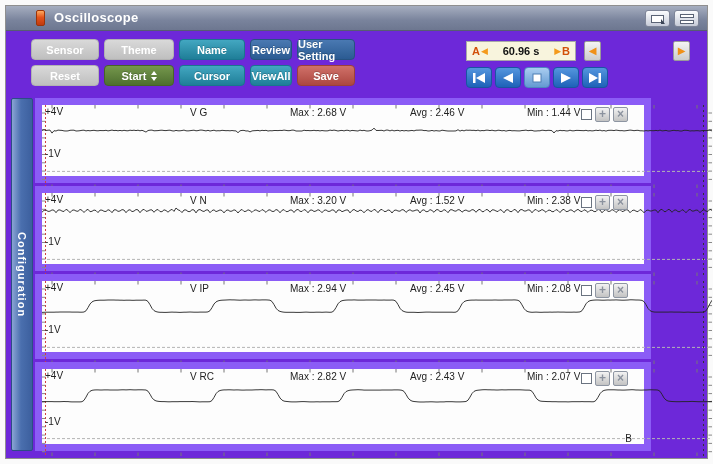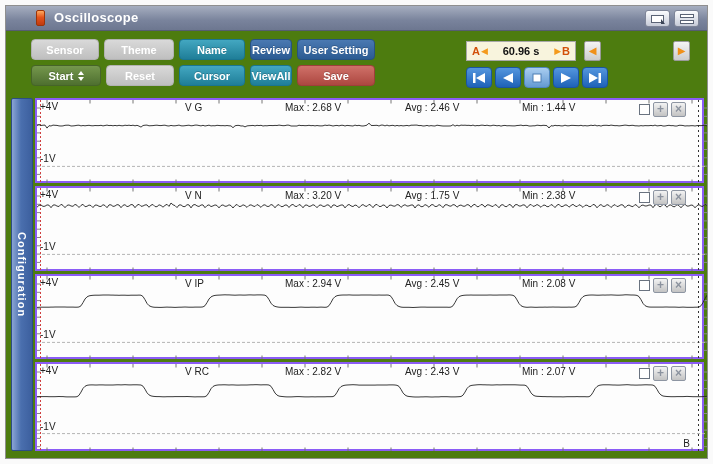--- a/index.html
+++ b/index.html
@@ -1,17 +1,17 @@
 <!DOCTYPE html>
 <html><head>
 <meta charset="utf-8">
 <style>
   * { margin:0; padding:0; box-sizing:border-box; }
   html,body { width:713px; height:464px; background:#fafafa; font-family:"Liberation Sans", sans-serif; overflow:hidden; }
-  .window { position:absolute; left:5px; top:5px; width:703px; height:454px; background:#4d7c0f; border:1px solid #8f8f8f; }
+  .window { position:absolute; left:5px; top:5px; width:703px; height:454px; background:#6d28d9; border:1px solid #8f8f8f; }
 
   
   .titlebar { position:absolute; left:0; top:0; right:0; height:25px;
     background:linear-gradient(#a6aec0,#79839c 60%,#6d7790); border-bottom:1px solid #565d72; }
   .title-icon { position:absolute; left:30px; top:4px; width:9px; height:16px; border-radius:2px;
     background:linear-gradient(#ffab60,#e4541c 45%,#c03a10); border:1px solid #9c3408; }
   .title-text { position:absolute; left:48px; top:4px; color:#fff; font-size:13px; font-weight:bold; letter-spacing:.3px; }
   .win-btns { position:absolute; right:8px; top:4px; display:flex; gap:4px; }
   .win-btn { width:25px; height:17px; border-radius:3px; border:1px solid #7e8598;
     background:linear-gradient(#fbfcfe,#c6cbd8); position:relative; cursor:pointer; }
@@ -20,21 +20,21 @@
     border-left:4px solid transparent; border-top:5px solid #3a4355; transform:rotate(180deg); }
   .ic-shade b { display:block; position:absolute; left:5px; width:14px; height:4px; border:1px solid #5a6375; background:#fff; }
   .ic-shade b:first-child { top:3px; } .ic-shade b:last-child { top:9px; }
 
   
   .tb-row { position:absolute; left:25px; display:flex; gap:5px; }
   .tb-row1 { top:33px; } .tb-row2 { top:59px; }
   .tbtn { height:21px; border-radius:4px; color:#fff; font-size:11px; font-weight:bold;
     display:flex; align-items:center; justify-content:center; gap:4px;
     text-shadow:0 -1px 0 rgba(0,0,0,.2); cursor:pointer; border:1px solid transparent; }
-  .w1{width:68px;} .w2{width:70px;} .w3{width:66px;} .w4{width:42px;} .w5{width:78px;}
+  .w1{width:68px;} .w2{width:70px;} .w3{width:66px;} .w4{width:42px;} .w5{width:58px;}
   .b-gray { background:linear-gradient(#d9d9d9,#bfbfbf); border-color:#b2b2b2; text-shadow:none; }
   .b-teal { background:linear-gradient(#43a7c1,#1f7e98); border-color:#1a7590; }
   .b-blue { background:linear-gradient(#4a79b2,#2b5b92); border-color:#275281; }
   .b-green{ background:linear-gradient(#75974d,#4e6f2f); border-color:#466429; }
   .b-red  { background:linear-gradient(#d07169,#ac4740); border-color:#9c403a; }
   .spinner { display:inline-flex; flex-direction:column; gap:2px; }
   .spinner i { width:0; height:0; border-left:3px solid transparent; border-right:3px solid transparent; }
   .spinner .up { border-bottom:4px solid #fff; } .spinner .dn { border-top:4px solid #fff; }
 
   
@@ -53,21 +53,21 @@
     background:linear-gradient(#5496de,#1e62b8); display:flex; align-items:center; justify-content:center; cursor:pointer; }
   .pb-btn.active { background:linear-gradient(#a9cdf0,#649ad2); border-color:#4f86c0; }
   .pb-btn svg { display:block; }
 
   
   .side-tab { position:absolute; left:5px; top:92px; width:22px; height:353px; border:1px solid #2d4d85; border-radius:2px;
     background:linear-gradient(90deg,#8aa4d4,#4a6fae 45%,#3c5f9e); display:flex; align-items:center; justify-content:center; cursor:pointer; }
   .side-tab span { writing-mode:vertical-rl; color:#fff; font-size:11px; font-weight:bold; letter-spacing:1px; }
 
   
-  .channel { position:absolute; left:29px; width:669px; background:#fdfdfd; border:2px solid #8b5cf6; }
+  .channel { position:absolute; left:29px; width:616px; background:#fdfdfd; border:7px solid #8b5cf6; }
   .ch0{top:92px;height:85px;} .ch1{top:180px;height:85px;} .ch2{top:268px;height:85px;} .ch3{top:356px;height:89px;}
   .channel svg.wave { position:absolute; left:0; top:0; }
   .ch-label { position:absolute; font-size:10px; color:#222; top:2px; white-space:nowrap; }
   .lp-name{left:148px;} .lp-max{left:248px;} .lp-avg{left:368px;} .lp-min{left:485px;}
   .scale-top { position:absolute; left:3px; top:1px; font-size:10px; color:#222; }
   .scale-bot { position:absolute; left:3px; bottom:17px; font-size:10px; color:#222; }
   .chctrl { position:absolute; right:16px; top:2px; display:flex; gap:3px; align-items:center; }
   .cb { width:11px; height:11px; background:#fff; border:1px solid #6a7380; cursor:pointer; }
   .sqbtn { width:15px; height:15px; border:1px solid #8d95a2; border-radius:2px; background:linear-gradient(#f3f3f3,#c3c3c3);
     color:#8b929e; font-size:12px; font-weight:bold; line-height:13px; text-align:center; cursor:pointer; }
@@ -94,28 +94,28 @@
 
   <div class="tb-row tb-row1">
     <div class="tbtn b-gray w1">Sensor</div>
     <div class="tbtn b-gray w2">Theme</div>
     <div class="tbtn b-teal w3">Name</div>
     <div class="tbtn b-blue w4">Review</div>
     <div class="tbtn b-blue w5">User Setting</div>
   </div>
 
   <div class="tb-row tb-row2">
+    <div class="tbtn b-gray w1">Reset</div>
     <div class="tbtn b-green w2">
       <span>Start</span>
       <span class="spinner">
           <i class="up"></i>
           <i class="dn"></i>
         </span>
     </div>
-    <div class="tbtn b-gray w1">Reset</div>
     <div class="tbtn b-teal w3">Cursor</div>
     <div class="tbtn b-teal w4">ViewAll</div>
     <div class="tbtn b-red  w5">Save</div>
   </div>
 
   <div class="ab-box">
     <span class="ab-letter">A</span>
     <span class="ab-arrow">◀</span>
     <span class="ab-value">60.96 s</span>
     <span class="ab-arrow">▶</span>
@@ -283,21 +283,21 @@
         <line x1="670" y1="74.39999999999999" x2="666.5" y2="74.39999999999999" stroke="#888" stroke-width="1"></line>
         <line x1="0" y1="66.4" x2="670" y2="66.4" stroke="#b4b4b4" stroke-width="1" stroke-dasharray="3,2"></line>
         <line x1="3.5" y1="0" x2="3.5" y2="83" stroke="#d04040" stroke-width="1" stroke-dasharray="2,2"></line>
         <line x1="661.5" y1="0" x2="661.5" y2="83" stroke="#333333" stroke-width="1" stroke-dasharray="2,3"></line>
         <polyline points="0,19.2 2,17.3 4,17.0 6,18.4 8,18.2 10,16.9 12,17.2 14,19.7 16,17.1 18,16.9 20,18.1 22,18.5 24,16.3 26,17.4 28,19.7 30,17.4 32,16.9 34,18.0 36,18.3 38,16.4 40,17.3 42,19.5 44,17.4 46,16.3 48,18.7 50,18.3 52,17.0 54,17.6 56,19.6 58,17.1 60,17.1 62,18.3 64,18.5 66,16.7 68,17.5 70,19.7 72,16.9 74,16.8 76,18.4 78,18.0 80,16.6 82,17.0 84,19.7 86,17.3 88,16.7 90,18.6 92,18.1 94,16.5 96,16.9 98,19.7 100,17.2 102,16.3 104,18.3 106,18.0 108,16.9 110,16.9 112,19.3 114,17.1 116,16.5 118,18.6 120,18.7 122,16.8 124,17.5 126,19.2 128,17.4 130,16.3 132,18.4 134,15.0 136,16.8 138,17.6 140,19.6 142,17.0 144,16.9 146,18.5 148,18.6 150,16.7 152,16.9 154,19.9 156,17.0 158,16.5 160,17.9 162,18.5 164,17.0 166,16.9 168,19.7 170,17.6 172,16.8 174,18.6 176,17.9 178,16.9 180,17.5 182,19.9 184,17.5 186,16.9 188,18.3 190,18.1 192,16.8 194,17.6 196,20.0 198,17.6 200,16.4 202,18.5 204,18.3 206,16.8 208,17.6 210,19.4 212,17.4 214,16.8 216,18.0 218,18.5 220,16.5 222,17.6 224,19.4 226,17.2 228,16.8 230,18.4 232,18.4 234,16.5 236,17.3 238,19.8 240,17.3 242,16.6 244,18.6 246,18.5 248,17.0 250,17.1 252,19.5 254,17.1 256,16.4 258,18.3 260,18.5 262,16.5 264,17.4 266,19.8 268,17.2 270,17.0 272,18.5 274,18.0 276,16.7 278,17.6 280,19.7 282,17.4 284,16.9 286,18.4 288,18.3 290,16.8 292,17.2 294,19.8 296,17.0 298,17.0 300,18.7 302,17.9 304,17.0 306,17.0 308,19.9 310,17.5 312,16.4 314,17.9 316,18.6 318,17.0 320,17.6 322,19.8 324,17.6 326,16.5 328,18.1 330,18.4 332,16.3 334,17.4 336,19.7 338,17.0 340,16.4 342,18.4 344,18.5 346,16.9 348,17.5 350,20.0 352,17.5 354,17.0 356,18.0 358,18.2 360,16.6 362,17.0 364,19.4 366,17.6 368,16.7 370,18.1 372,17.9 374,17.0 376,17.0 378,20.0 380,17.3 382,16.8 384,18.7 386,18.5 388,16.6 390,17.5 392,19.3 394,16.9 396,16.6 398,18.5 400,18.4 402,16.6 404,17.6 406,19.7 408,16.9 410,16.7 412,17.9 414,18.2 416,16.6 418,17.0 420,19.2 422,17.6 424,17.0 426,18.2 428,18.2 430,16.6 432,17.0 434,19.3 436,17.0 438,16.3 440,18.7 442,18.5 444,16.5 446,16.9 448,19.2 450,16.9 452,16.9 454,18.0 456,18.6 458,16.5 460,17.5 462,19.8 464,17.0 466,16.7 468,18.5 470,18.6 472,16.4 474,17.1 476,19.7 478,16.9 480,16.5 482,18.0 484,18.0 486,16.8 488,17.2 490,19.8 492,17.3 494,16.4 496,18.4 498,17.9 500,16.5 502,17.6 504,19.3 506,17.3 508,17.1 510,18.7 512,18.5 514,16.5 516,17.5 518,19.6 520,17.1 522,16.3 524,18.6 526,18.4 528,16.9 530,17.1 532,19.2 534,17.5 536,16.3 538,18.0 540,18.7 542,16.7 544,17.6 546,19.4 548,17.4 550,17.1 552,18.6 554,18.5 556,16.4 558,17.0 560,19.8 562,17.6 564,16.5 566,18.4 568,18.3 570,16.6 572,17.4 574,19.5 576,17.6 578,16.6 580,18.6 582,18.0 584,16.7 586,17.0 588,19.7 590,17.7 592,17.0 594,18.2 596,18.7 598,16.5 600,17.5 602,19.8 604,17.6 606,17.0 608,18.0 610,17.9 612,17.0 614,17.1 616,19.7 618,17.0 620,16.3 622,18.5 624,18.6 626,16.4 628,16.9 630,19.3 632,17.2 634,16.9 636,18.6 638,18.7 640,16.6 642,17.6 644,19.8 646,17.4 648,16.3 650,18.1 652,18.0 654,17.0 656,17.4 658,19.8 660,17.6 662,16.7 664,18.2 666,18.4 668,16.3 670,17.4" fill="none" stroke="#222" stroke-width="0.9"></polyline>
       </svg>
     <span class="scale-top">+4V</span>
     <span class="scale-bot">-1V</span>
     <span class="ch-label lp-name">V N</span>
     <span class="ch-label lp-max">Max : 3.20 V</span>
-    <span class="ch-label lp-avg">Avg : 1.75 V</span>
+    <span class="ch-label lp-avg">Avg : 1.52 V</span>
     <span class="ch-label lp-min">Min : 2.38 V</span>
     <div class="chctrl">
       <span class="cb"></span>
       <span class="sqbtn">+</span>
       <span class="sqbtn">×</span>
     </div>
   </div>
 
   <div class="channel ch2">
     <svg class="wave" width="670" height="83">

